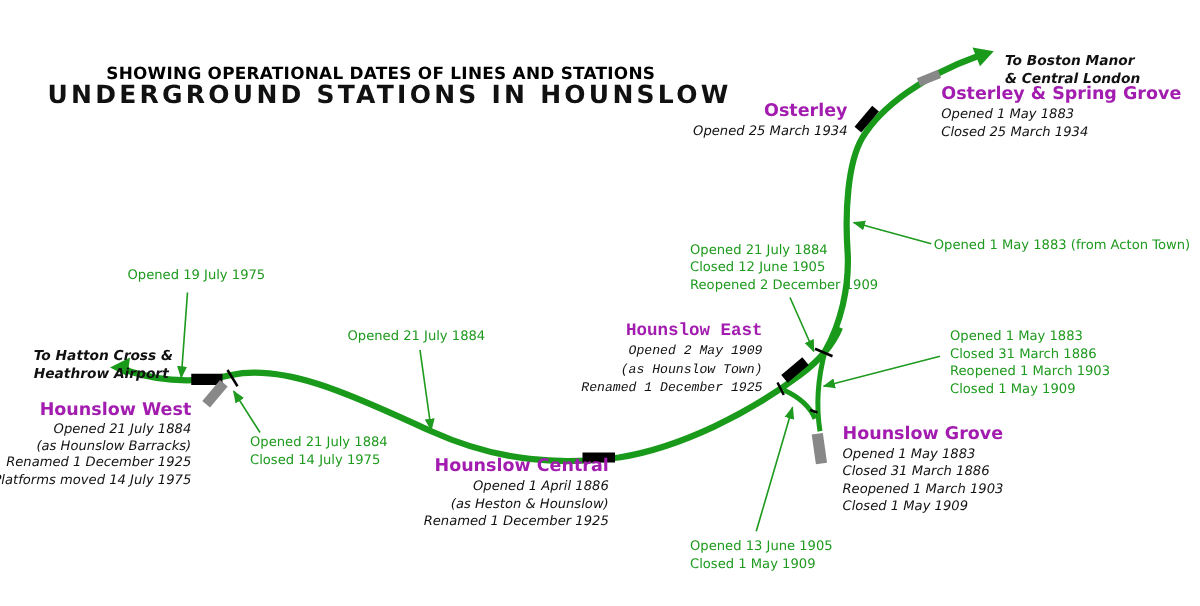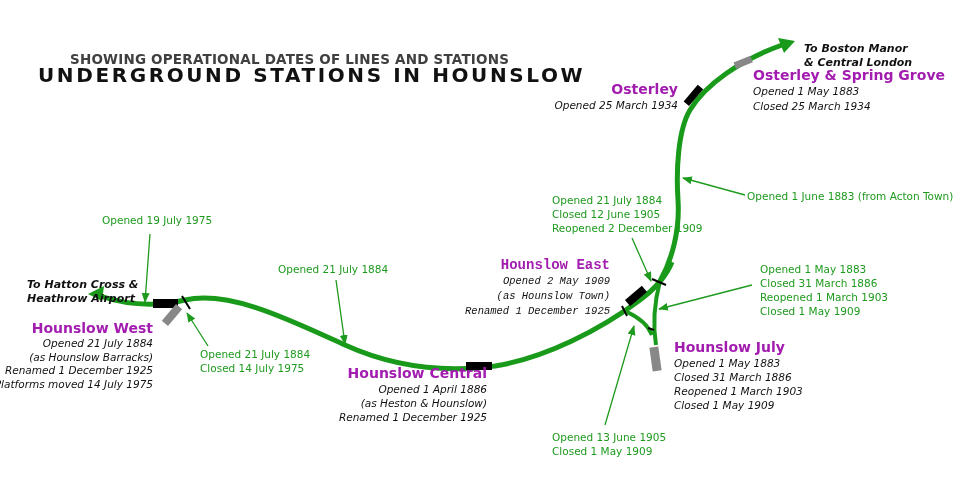--- a/index.html
+++ b/index.html
@@ -1,19 +1,19 @@
 <!DOCTYPE html>
 <html><head>
 <meta charset="utf-8">
 <style>
   html, body { margin:0; padding:0; background:#ffffff; }
   body { width:960px; height:485px; position:relative; overflow:hidden; font-family:"DejaVu Sans", sans-serif; }
   .abs { position:absolute; white-space:nowrap; }
   .title { left:38px; top:27px; font-size:20px; font-weight:bold; letter-spacing:2.6px; color:#111;margin-top:36px; }
-  .subtitle { left:70px; top:51px; font-size:13.5px; font-weight:bold; color:#404040; letter-spacing:0.2px; }
+  .subtitle { left:85px; top:51px; font-size:13.5px; font-weight:bold; color:#000000; letter-spacing:0.2px; }
   .stn { font-size:14px; font-weight:bold; color:#a21caf; line-height:17px; }
   .det { font-size:10.5px; font-style:italic; color:#111; line-height:15px; }
   .right { text-align:right; }
   .dest { font-size:11px; font-style:italic; font-weight:bold; color:#111; line-height:14px;margin-top:24px; }
   .note { font-size:10.5px; color:#1e9a1e; line-height:14px; }
   svg { position:absolute; left:0; top:0; }
 </style>
 </head>
 <body>
 
@@ -84,21 +84,21 @@
 </div>
 
 <div class="abs right" style="right:350px;top:257px;font-family:Liberation Mono, monospace;">
   <div class="stn">Hounslow East</div>
   <div class="det">Opened 2 May 1909</div>
   <div class="det">(as Hounslow Town)</div>
   <div class="det">Renamed 1 December 1925</div>
 </div>
 
 <div class="abs" style="left:674px;top:339px;">
-  <div class="stn">Hounslow July</div>
+  <div class="stn">Hounslow Grove</div>
   <div class="det" style="line-height:14px">Opened 1 May 1883</div>
   <div class="det" style="line-height:14px">Closed 31 March 1886</div>
   <div class="det" style="line-height:14px">Reopened 1 March 1903</div>
   <div class="det" style="line-height:14px">Closed 1 May 1909</div>
 </div>
 
 <div class="abs right" style="right:473px;top:365px;">
   <div class="stn">Hounslow Central</div>
   <div class="det" style="line-height:14px">Opened 1 April 1886</div>
   <div class="det" style="line-height:14px">(as Heston &amp; Hounslow)</div>
@@ -107,21 +107,21 @@
 
 <div class="abs right" style="right:807px;top:320px;">
   <div class="stn">Hounslow West</div>
   <div class="det" style="line-height:13.5px">Opened 21 July 1884</div>
   <div class="det" style="line-height:13.5px">(as Hounslow Barracks)</div>
   <div class="det" style="line-height:13.5px">Renamed 1 December 1925</div>
   <div class="det" style="line-height:13.5px">Platforms moved 14 July 1975</div>
 </div>
 
 <div class="abs note" style="left:747px;top:189px;">
-  <div>Opened 1 June 1883 (from Acton Town)</div>
+  <div>Opened 1 May 1883 (from Acton Town)</div>
 </div>
 <div class="abs note" style="left:552px;top:193px;">
   <div>Opened 21 July 1884</div>
   <div>Closed 12 June 1905</div>
   <div>Reopened 2 December 1909</div>
 </div>
 <div class="abs note" style="left:760px;top:262px;">
   <div>Opened 1 May 1883</div>
   <div>Closed 31 March 1886</div>
   <div>Reopened 1 March 1903</div>

